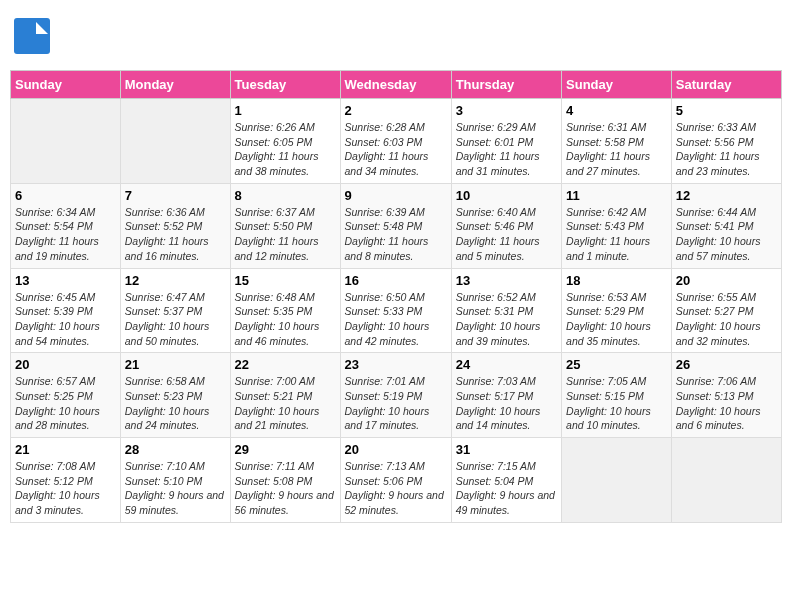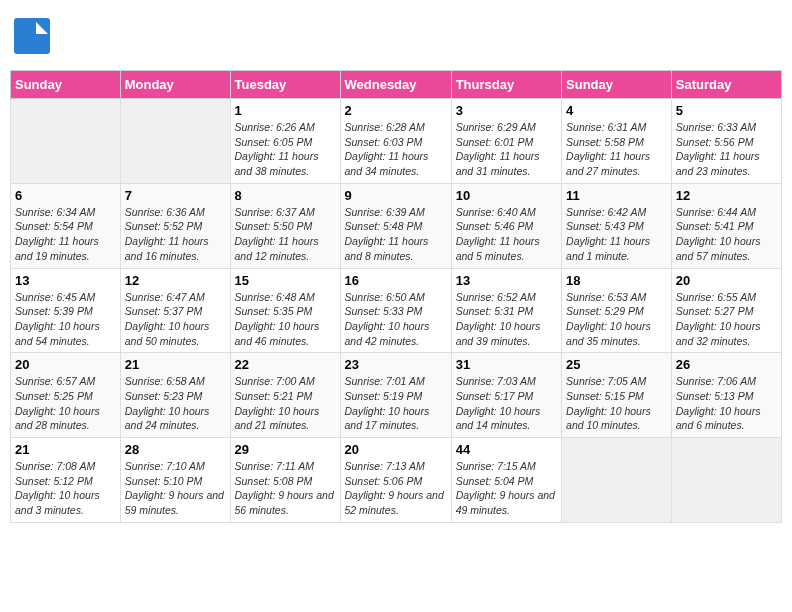--- a/index.html
+++ b/index.html
@@ -202,21 +202,21 @@
         </td>
         <td>
           <span class="day-number">22</span>
           <div class="day-info">Sunrise: 7:00 AM<br>Sunset: 5:21 PM<br>Daylight: 10 hours and 21 minutes.</div>
         </td>
         <td>
           <span class="day-number">23</span>
           <div class="day-info">Sunrise: 7:01 AM<br>Sunset: 5:19 PM<br>Daylight: 10 hours and 17 minutes.</div>
         </td>
         <td>
-          <span class="day-number">31</span>
+          <span class="day-number">24</span>
           <div class="day-info">Sunrise: 7:03 AM<br>Sunset: 5:17 PM<br>Daylight: 10 hours and 14 minutes.</div>
         </td>
         <td>
           <span class="day-number">25</span>
           <div class="day-info">Sunrise: 7:05 AM<br>Sunset: 5:15 PM<br>Daylight: 10 hours and 10 minutes.</div>
         </td>
         <td>
           <span class="day-number">26</span>
           <div class="day-info">Sunrise: 7:06 AM<br>Sunset: 5:13 PM<br>Daylight: 10 hours and 6 minutes.</div>
         </td>
@@ -232,20 +232,20 @@
         </td>
         <td>
           <span class="day-number">29</span>
           <div class="day-info">Sunrise: 7:11 AM<br>Sunset: 5:08 PM<br>Daylight: 9 hours and 56 minutes.</div>
         </td>
         <td>
           <span class="day-number">20</span>
           <div class="day-info">Sunrise: 7:13 AM<br>Sunset: 5:06 PM<br>Daylight: 9 hours and 52 minutes.</div>
         </td>
         <td>
-          <span class="day-number">44</span>
+          <span class="day-number">31</span>
           <div class="day-info">Sunrise: 7:15 AM<br>Sunset: 5:04 PM<br>Daylight: 9 hours and 49 minutes.</div>
         </td>
         <td class="empty-cell"></td>
         <td class="empty-cell"></td>
       </tr>
     </tbody>
 </table>
 
 </body></html>

